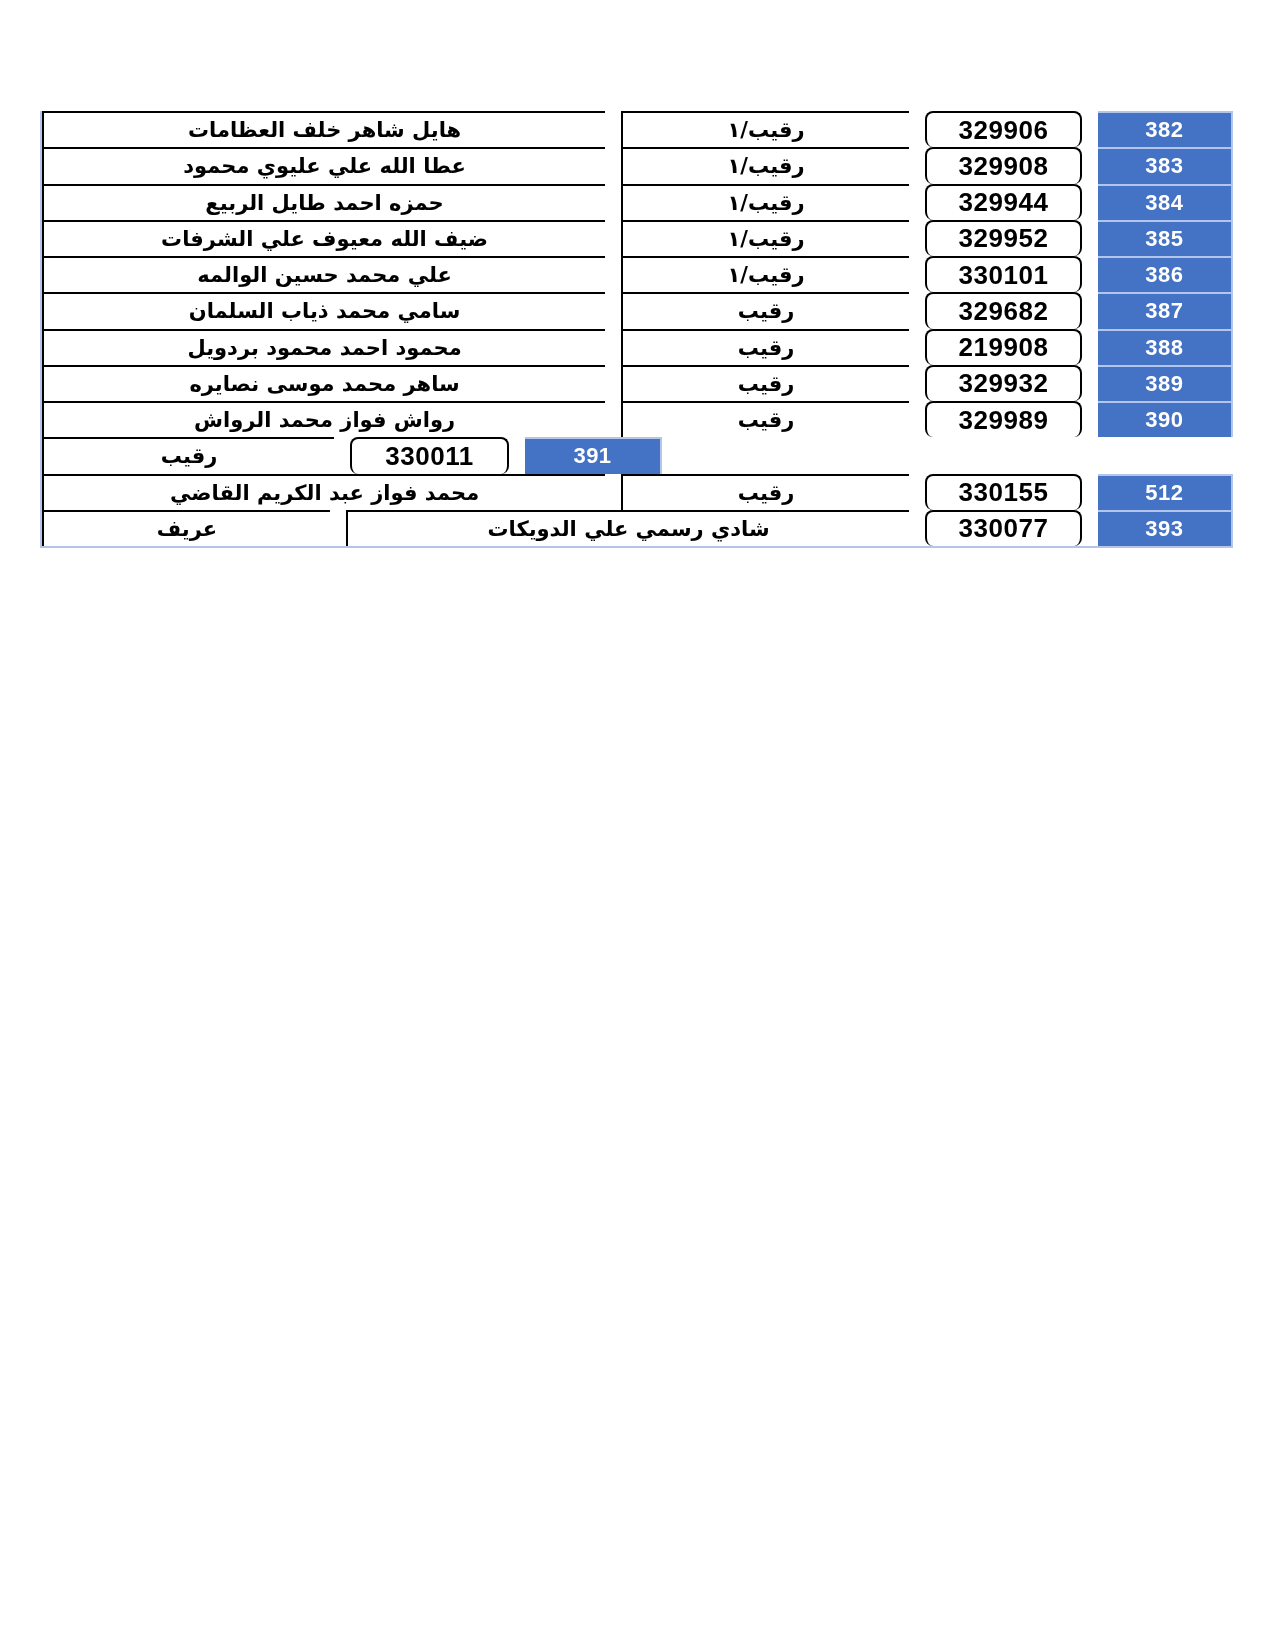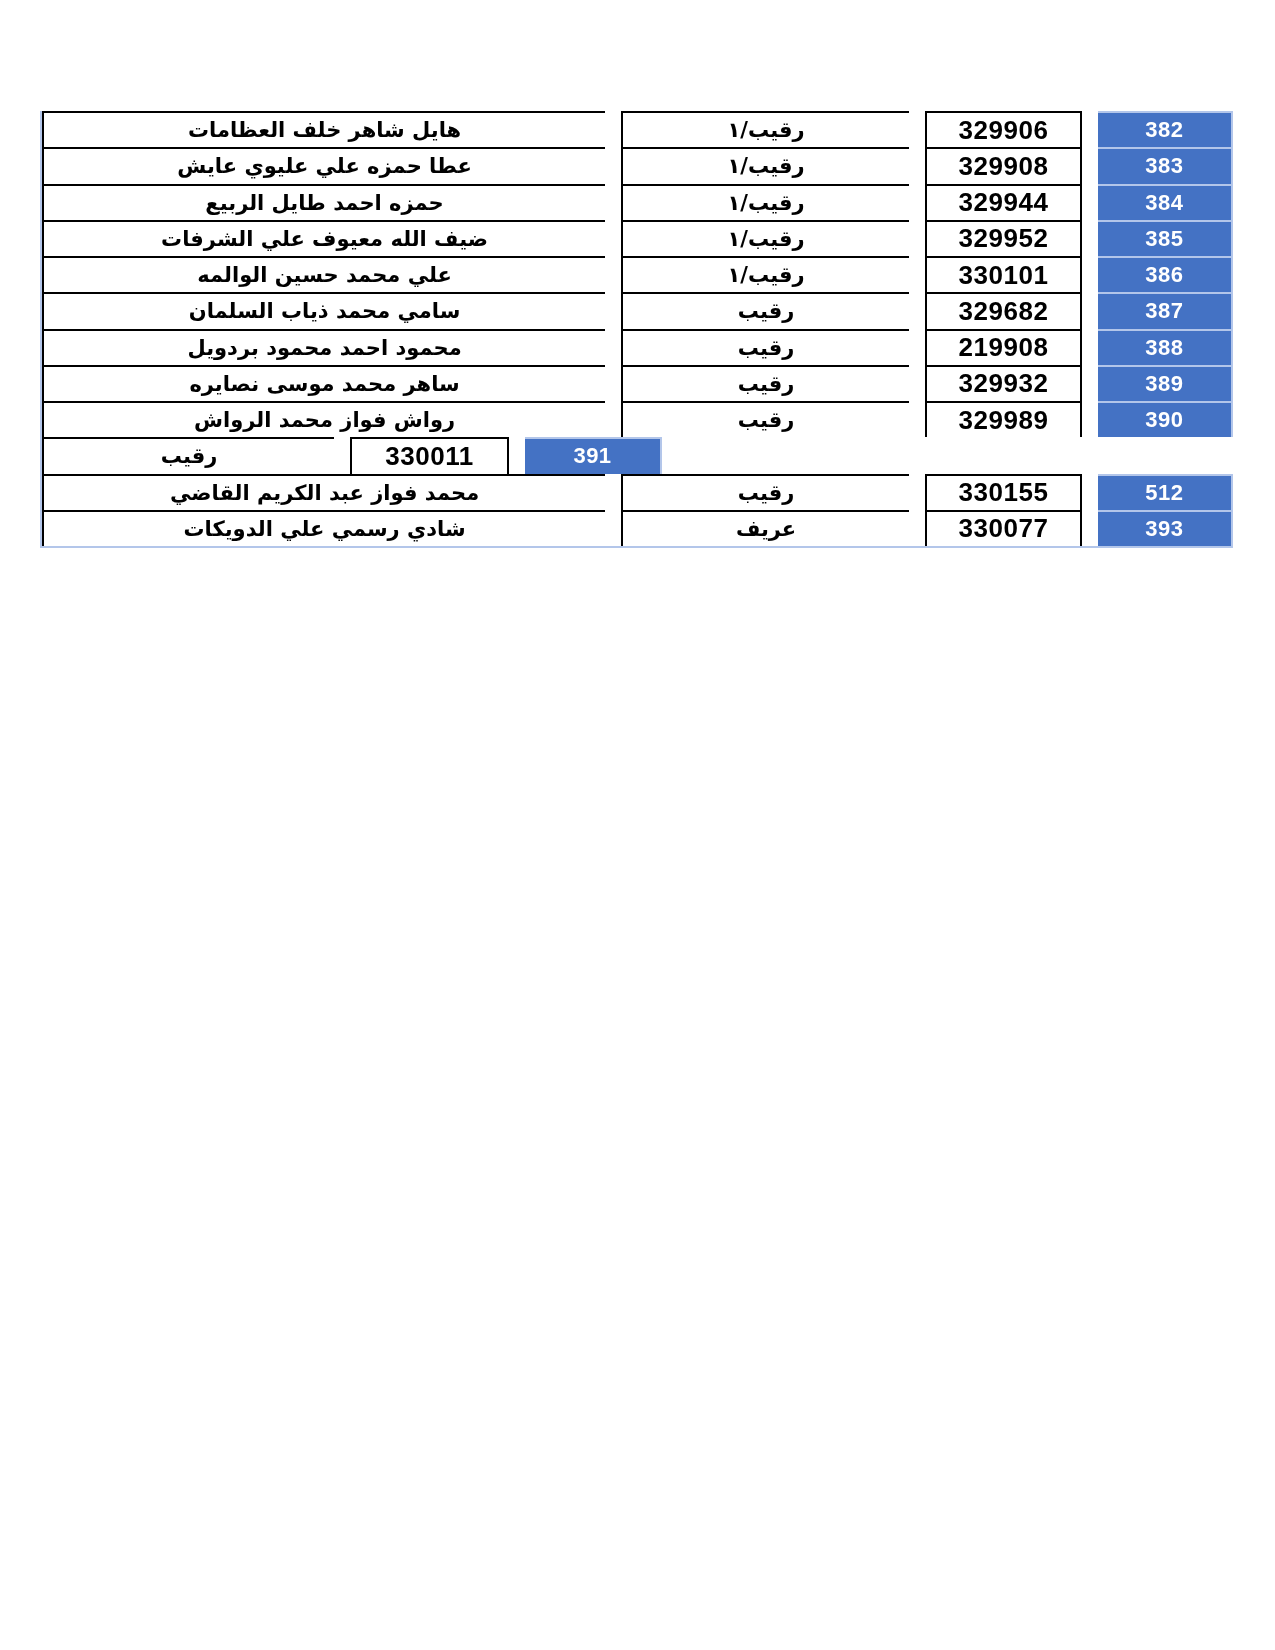--- a/index.html
+++ b/index.html
@@ -64,20 +64,21 @@
   .cell.serial {
     width: 159px;
     border-left: 2px solid #000;
     border-top: 2px solid #000;
     border-right: 2px solid #000;
     font-weight: bold;
     font-size: 26px;
     font-family: "Liberation Sans", sans-serif;
     color: #000;
     letter-spacing: 0.5px;
+    border-radius: 8px;
   }
   .cell.index {
     width: 137px;
     background: var(--index-fill, #4472c4);
     color: var(--index-text, #ffffff);
     border-top: 2px solid var(--grid-light, #b3c6ea);
     border-right: 2px solid var(--grid-light, #b3c6ea);
     font-weight: bold;
     font-size: 22px;
     font-family: "Liberation Sans", sans-serif;
@@ -90,21 +91,21 @@
 <div class="page">
   <div class="roster-table" id="roster-table">
   <div class="row">
     <div class="cell name" dir="rtl">هايل شاهر خلف العظامات</div>
     <div class="cell rank" dir="rtl">رقيب/١</div>
     <div class="cell serial" dir="ltr">329906</div>
     <div class="cell index" dir="ltr">382</div>
   </div>
 
   <div class="row">
-    <div class="cell name" dir="rtl">عطا حمزه علي عليوي عايش</div>
+    <div class="cell name" dir="rtl">عطا الله علي عليوي محمود</div>
     <div class="cell rank" dir="rtl">رقيب/١</div>
     <div class="cell serial" dir="ltr">329908</div>
     <div class="cell index" dir="ltr">383</div>
   </div>
 
   <div class="row">
     <div class="cell name" dir="rtl">حمزه احمد طايل الربيع</div>
     <div class="cell rank" dir="rtl">رقيب/١</div>
     <div class="cell serial" dir="ltr">329944</div>
     <div class="cell index" dir="ltr">384</div>
@@ -159,19 +160,19 @@
   </div>
 
   <div class="row">
     <div class="cell name" dir="rtl">محمد فواز عبد الكريم القاضي</div>
     <div class="cell rank" dir="rtl">رقيب</div>
     <div class="cell serial" dir="ltr">330155</div>
     <div class="cell index" dir="ltr">512</div>
   </div>
 
   <div class="row">
+    <div class="cell rank" dir="rtl">عريف</div>
     <div class="cell name" dir="rtl">شادي رسمي علي الدويكات</div>
-    <div class="cell rank" dir="rtl">عريف</div>
     <div class="cell serial" dir="ltr">330077</div>
     <div class="cell index" dir="ltr">393</div>
   </div>
 </div>
 </div>
 
 </body></html>

